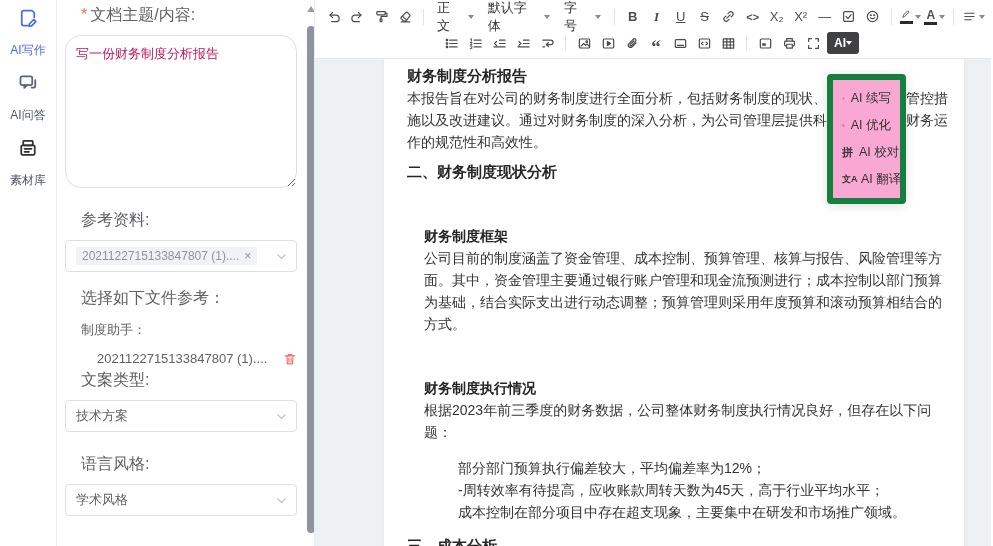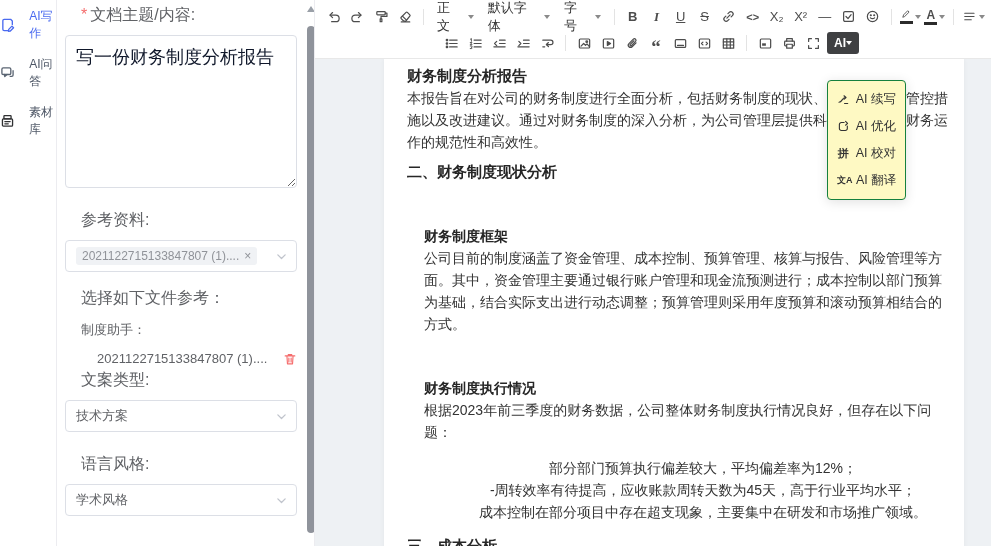--- a/index.html
+++ b/index.html
@@ -1,32 +1,32 @@
 <!DOCTYPE html>
 <html><head>
 <meta charset="utf-8">
 <style>
   * { margin:0; padding:0; box-sizing:border-box; }
   html,body { width:993px; height:546px; font-family:"Liberation Sans","DejaVu Sans",sans-serif; background:#fff; overflow:hidden; }
   .app { position:relative; width:993px; height:546px; }
 
   
   .rail { position:absolute; left:0; top:0; width:57px; height:546px; background:#fff; border-right:1px solid #ececf0; display:flex; flex-direction:column; align-items:center; padding-top:8px; gap:14px; }
-  .rail-item { display:flex; flex-direction:row; align-items:center; gap:14px; cursor:pointer; }
+  .rail-item { display:flex; flex-direction:column; align-items:center; gap:14px; cursor:pointer; }
   .rail-item .lbl { font-size:12px; color:#4e5766; }
   .rail-item.active .lbl { color:#4a6af0; }
   .rail-item svg { width:20px; height:20px; }
 
   
   .panel { position:absolute; left:57px; top:0; width:259px; height:546px; background:#fff; padding:2px 0 0 8px; }
   .panel-inner { width:232px; }
   .f-label { font-size:16px; color:#606266; margin:14px 16px 9px; }
   .f-label.first { margin-top:3px; }
   .star { color:#f56c6c; margin-right:3px; }
-  textarea.topic { width:232px; height:153px; border:1px solid #dcdfe6; border-radius:4px; padding:8px 10px; font-size:18px; color:#0f172a; font-family:inherit; resize:vertical; outline:none; line-height:1.5; }
+  textarea.topic { width:232px; height:153px; border:1px solid #dcdfe6; border-radius:16px; padding:8px 10px; font-size:13px; color:#be185d; font-family:inherit; resize:vertical; outline:none; line-height:1.5; }
   .select { position:relative; width:232px; height:32px; border:1px solid #dcdfe6; border-radius:4px; background:#fff; display:flex; align-items:center; padding:0 26px 0 10px; font-size:13px; color:#606266; cursor:pointer; }
   .select .chev { position:absolute; right:8px; top:9px; }
   .tag { display:inline-flex; align-items:center; gap:5px; background:#f0f2f5; border-radius:3px; padding:2px 6px; font-size:12px; color:#909399; max-width:185px; white-space:nowrap; }
   .tag .x { color:#909399; font-size:12px; cursor:pointer; line-height:1; }
   .file-group { font-size:13px; color:#606266; }
   .fg-title { margin:12px 0 0 16px; }
   .fg-file { display:flex; align-items:center; justify-content:space-between; margin:12px 0 2px 32px; }
   .fg-file .nm { color:#606266; font-size:13px; }
   .trash { cursor:pointer; }
 
@@ -56,25 +56,25 @@
   .ai-btn .caret { border-top-color:#fff; }
 
   .canvas { flex:1; background:#eef1f4; overflow:hidden; position:relative; }
   .page { position:absolute; left:69px; top:0; width:580px; height:546px; background:#fff; box-shadow:0 0 5px rgba(0,0,0,.05); padding:6px 16px 0 23px; }
   .doc { font-size:14px; color:#333; line-height:22px; }
   .doc .h0 { font-size:15px; font-weight:bold; color:#262626; }
   .doc .h1 { font-size:15px; font-weight:bold; color:#262626; }
   .doc .split { display:flex; justify-content:space-between; }
   .doc .sub { font-weight:bold; color:#262626; margin-left:17px; font-size:14px;margin-top:42px; }
   .doc .body { margin-left:17px; }
-  .doc .li { margin-left:51px;text-align:center; }
+  .doc .li { margin-left:51px; }
   .mt8{margin-top:8px;} .mt10{margin-top:10px;} .mt12{margin-top:12px;} .mt14{margin-top:14px;} .mt16{margin-top:16px;}
 
   
-  .ai-menu { position:absolute; left:827px; top:80px; width:79px; background:#fef9c3; border:1px solid #15803d; border-radius:4px; box-shadow:0 2px 12px rgba(0,0,0,.12); padding:5px 0; z-index:20; }
+  .ai-menu { position:absolute; left:827px; top:74px; width:79px; background:#f9a8d4; border:6px solid #15803d; border-radius:4px; box-shadow:0 2px 12px rgba(0,0,0,.12); padding:5px 0; z-index:20; }
   .ai-menu .item { display:flex; align-items:center; gap:6px; height:27px; padding:0 9px; font-size:12.5px; color:#333; cursor:pointer; white-space:nowrap; }
   .ai-menu svg { width:13px; height:13px; stroke:#333; fill:none; stroke-width:1.4; stroke-linecap:round; stroke-linejoin:round; }
   .ai-menu .glyph { font-size:11px; font-weight:bold; width:13px; text-align:center; }
 </style>
 </head>
 <body>
 
 <div class="app">
 
   <nav class="rail">

